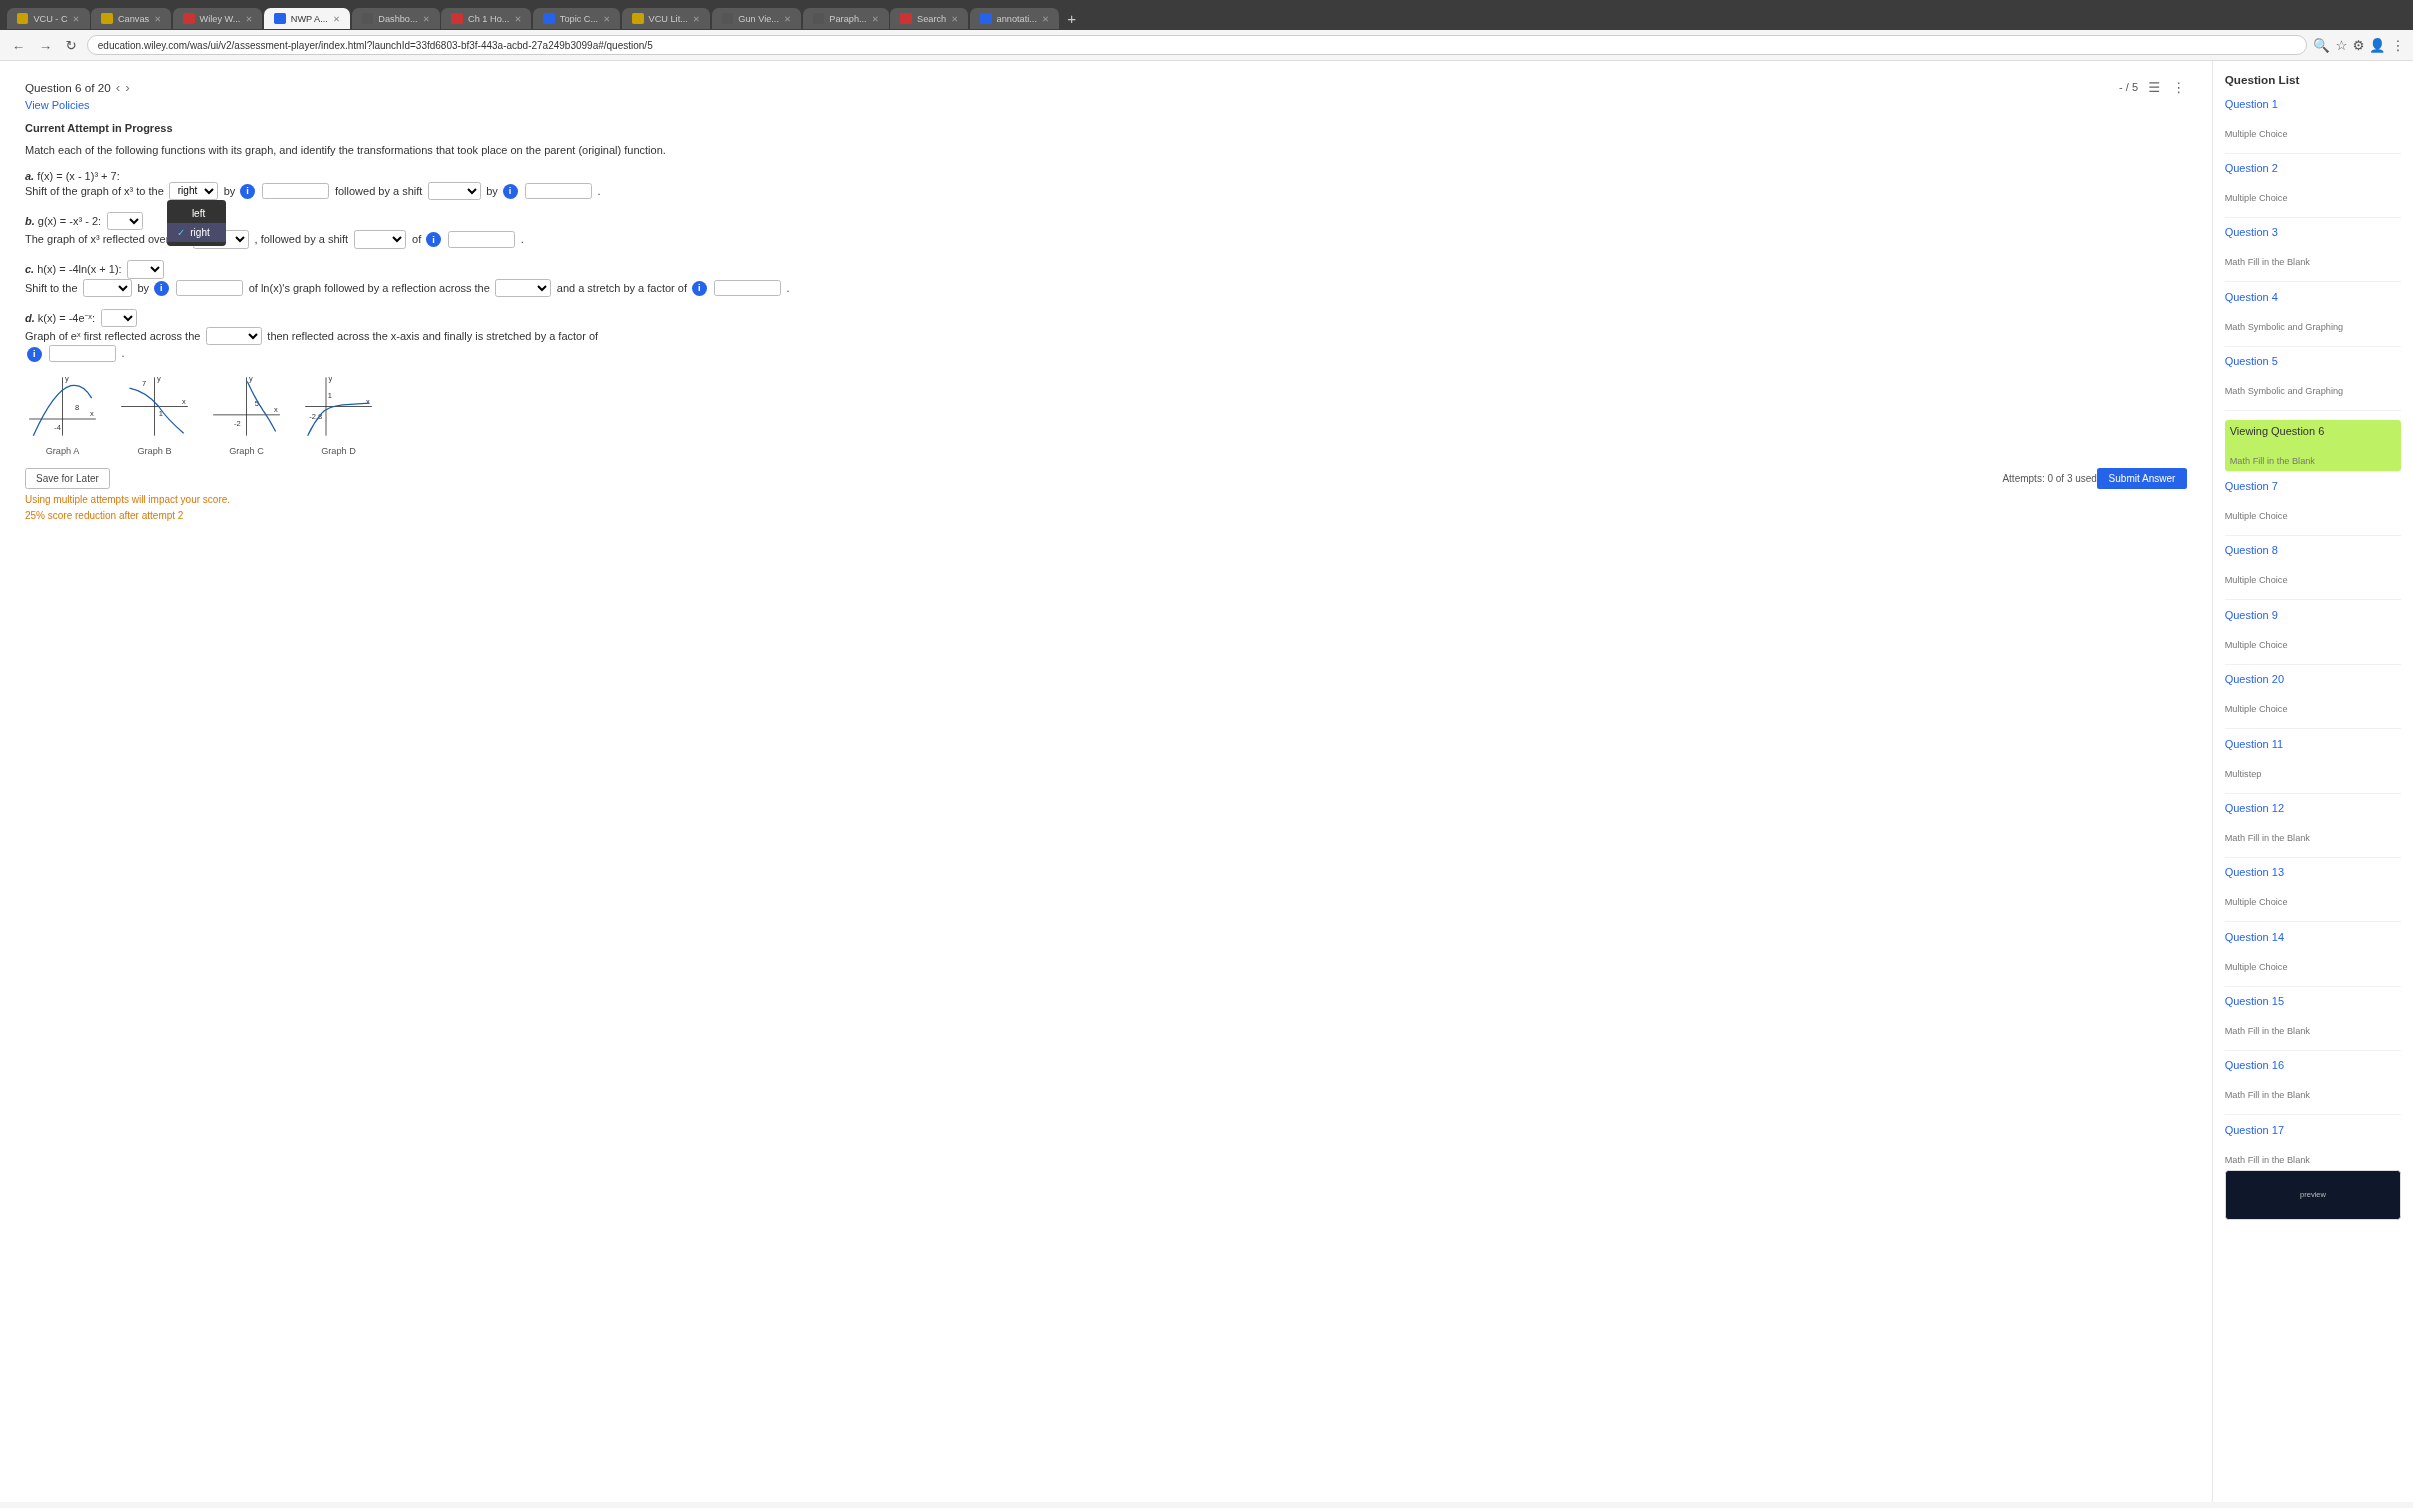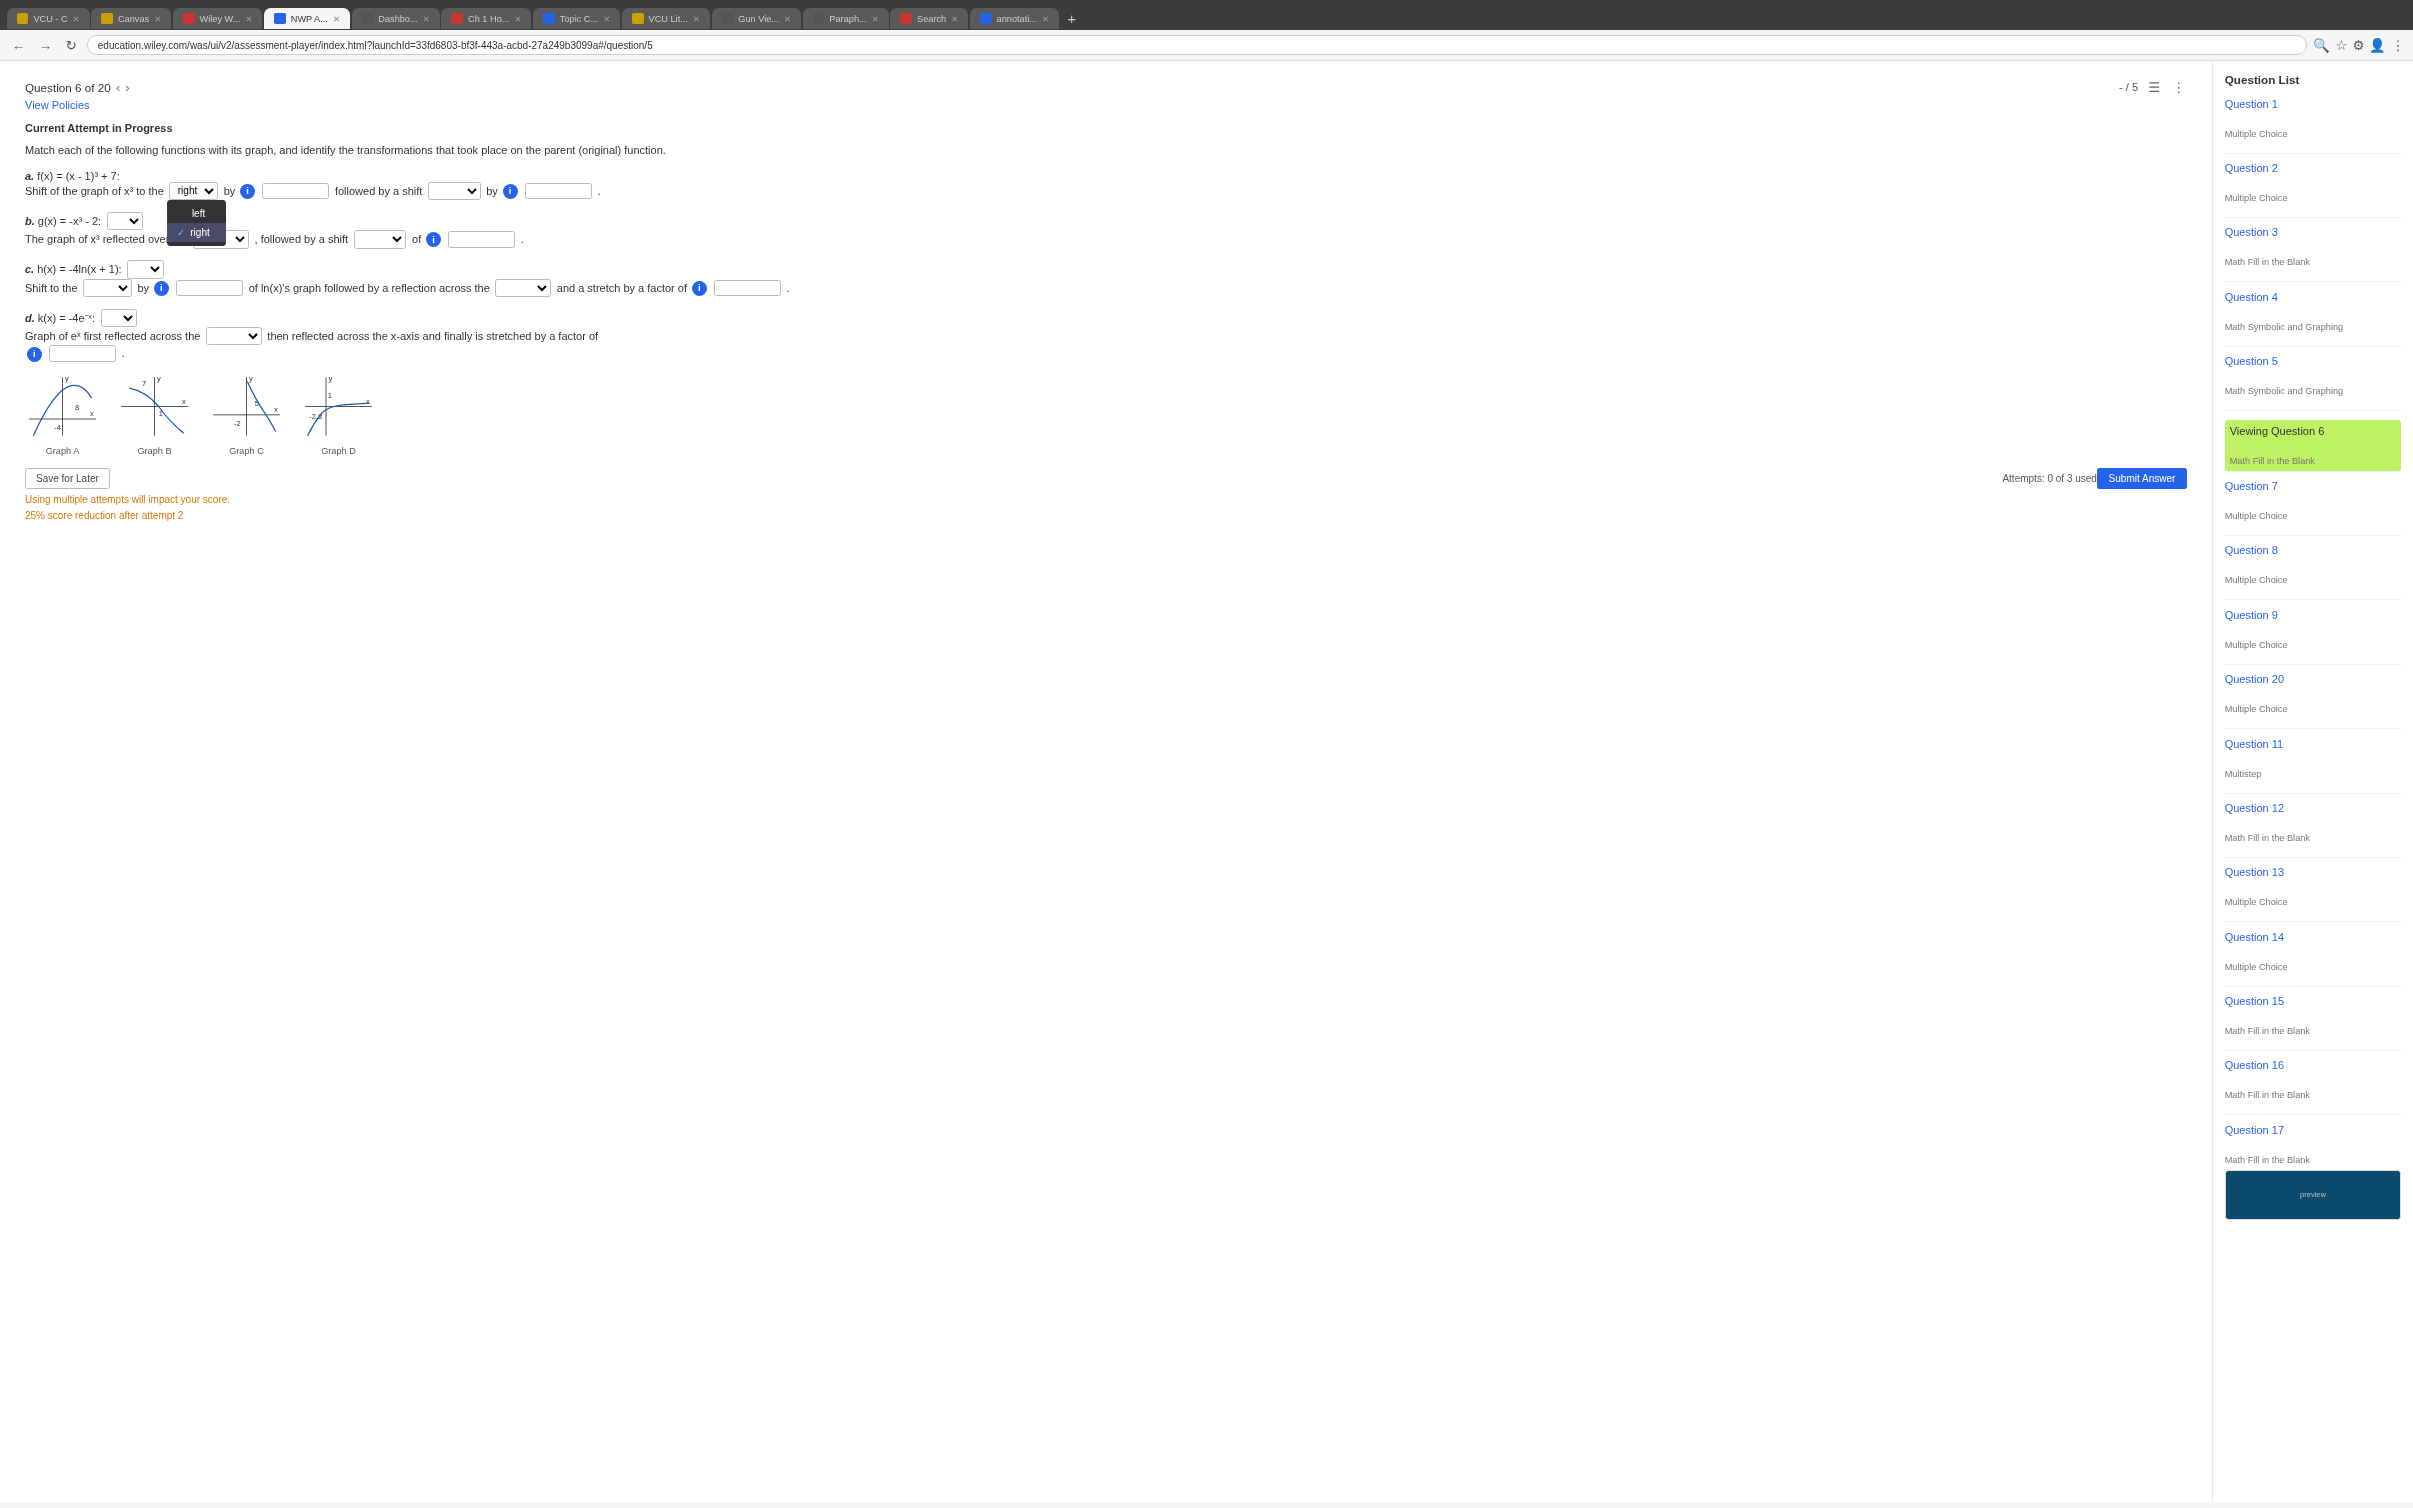--- a/index.html
+++ b/index.html
@@ -324,21 +324,21 @@
     .sidebar-item-subtitle {
       font-size: 9.2px;
       color: #777;
       margin-top: 19px;
     }
 
     
     .mini-preview {
       border: 0.8px solid #ddd;
       border-radius: 3.4px;
-      background: #0c4a6e;
+      background: #0f172a;
       padding: 5px;
       margin-top: 5px;
       font-size: 7.5px;
       color: #999;
       min-height: 50px;
       display: flex;
       align-items: center;
       justify-content: center;
     }
 

